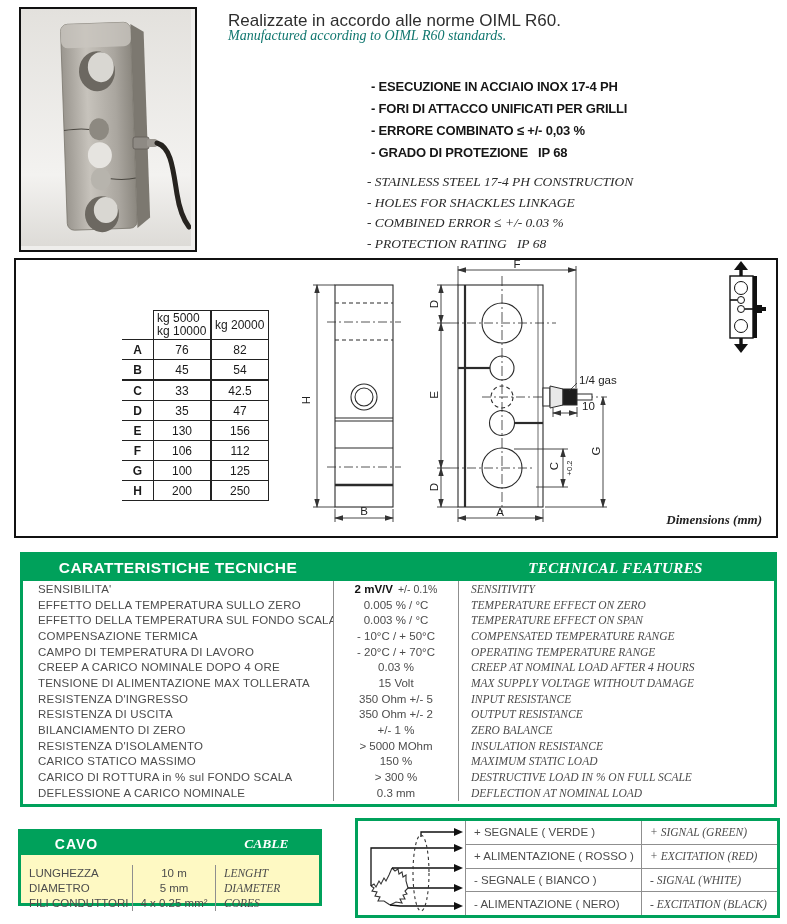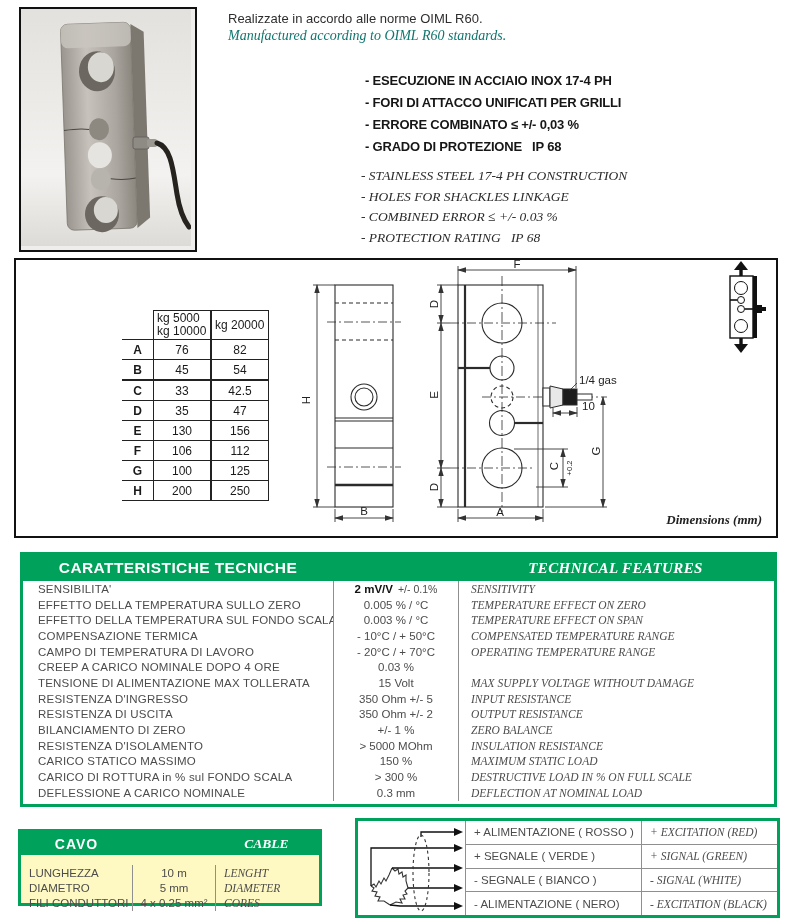--- a/index.html
+++ b/index.html
@@ -1,23 +1,23 @@
 <!DOCTYPE html>
 <html style="--green: #00A15B;"><head>
 <meta charset="utf-8">
 <style>
   html,body{margin:0;padding:0;background:#fff;}
   .page{position:relative;width:787px;height:924px;background:#fff;
         font-family:"Liberation Sans","DejaVu Sans",sans-serif;color:#222;overflow:hidden;}
   
   .photo-box{position:absolute;left:19px;top:7px;width:174px;height:241px;border:2px solid #111;background:#efeeec;}
-  .intro1{position:absolute;left:228px;top:11px;font-size:13px;color:#2e2e2e;}
+  .intro1{position:absolute;left:228px;top:11px;font-size:17px;color:#2e2e2e;}
   .intro2{position:absolute;left:228px;top:28px;font-size:14px;font-style:italic;
           font-family:"Liberation Serif","DejaVu Serif",serif;color:#0f766e;}
-  ul.feat{list-style:none;margin:8px;padding:0;position:absolute;left:357px;}
+  ul.feat{list-style:none;margin:14px;padding:0;position:absolute;left:357px;}
   ul.feat li{white-space:pre;}
   ul.feat-it{top:62px;}
   ul.feat-it li{font-weight:bold;font-size:13px;line-height:22px;color:#161616;letter-spacing:-0.2px;}
   ul.feat-en{top:158px;left:353px;}
   ul.feat-en li{font-style:italic;font-family:"Liberation Serif","DejaVu Serif",serif;
                 font-size:13.5px;line-height:20.5px;color:#2a2a2a;}
   
   .draw-box{position:absolute;left:14px;top:258px;width:760px;height:276px;border:2px solid #111;background:#fff;}
   .draw-svg{position:absolute;left:0;top:0;}
   .dims-note{position:absolute;right:14px;bottom:8px;font-size:13px;font-weight:bold;font-style:italic;
@@ -322,20 +322,21 @@
           <div class="t-val">
             <span class="v-main">- 20°C / + 70°C</span>
           </div>
           <div class="t-en">OPERATING TEMPERATURE RANGE</div>
         </div>
         <div class="t-row">
           <div class="t-it">CREEP A CARICO NOMINALE DOPO 4 ORE</div>
           <div class="t-val">
             <span class="v-main">0.03 %</span>
           </div>
+          <div class="t-en">CREEP AT NOMINAL LOAD AFTER 4 HOURS</div>
         </div>
         <div class="t-row">
           <div class="t-it">TENSIONE DI ALIMENTAZIONE MAX TOLLERATA</div>
           <div class="t-val">
             <span class="v-main">15 Volt</span>
           </div>
           <div class="t-en">MAX SUPPLY VOLTAGE WITHOUT DAMAGE</div>
         </div>
         <div class="t-row">
           <div class="t-it">RESISTENZA D'INGRESSO</div>
@@ -435,26 +436,26 @@
           <polygon points="96,7 105,11 96,15"></polygon>
           <polygon points="96,23 105,27 96,31"></polygon>
           <polygon points="96,43 105,47 96,51"></polygon>
           <polygon points="96,63 105,67 96,71"></polygon>
           <polygon points="96,81 105,85 96,89"></polygon>
         </g>
       </svg>
     </div>
     <div class="wire-table" id="wire-rows">
         <div class="w-row">
+          <div class="w-it">+ SEGNALE ( VERDE )</div>
+          <div class="w-en">+ SIGNAL  (GREEN)</div>
+        </div>
+        <div class="w-row">
           <div class="w-it">+ ALIMENTAZIONE ( ROSSO )</div>
           <div class="w-en">+ EXCITATION  (RED)</div>
-        </div>
-        <div class="w-row">
-          <div class="w-it">+ SEGNALE ( VERDE )</div>
-          <div class="w-en">+ SIGNAL  (GREEN)</div>
         </div>
         <div class="w-row">
           <div class="w-it">- SEGNALE ( BIANCO )</div>
           <div class="w-en">- SIGNAL  (WHITE)</div>
         </div>
         <div class="w-row">
           <div class="w-it">- ALIMENTAZIONE ( NERO)</div>
           <div class="w-en">- EXCITATION  (BLACK)</div>
         </div>
       </div>

